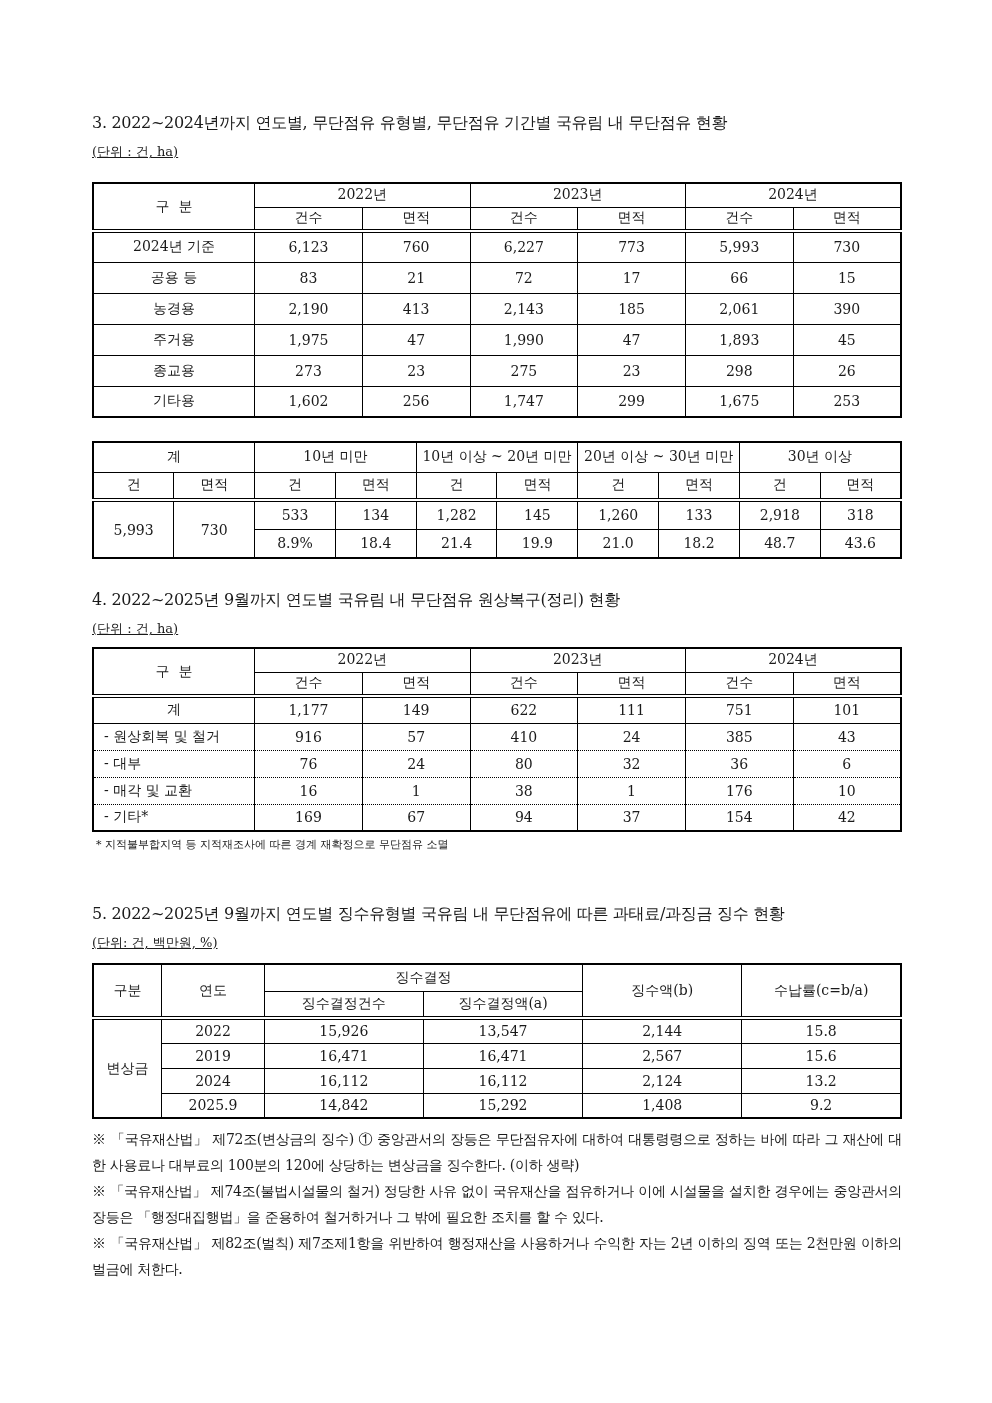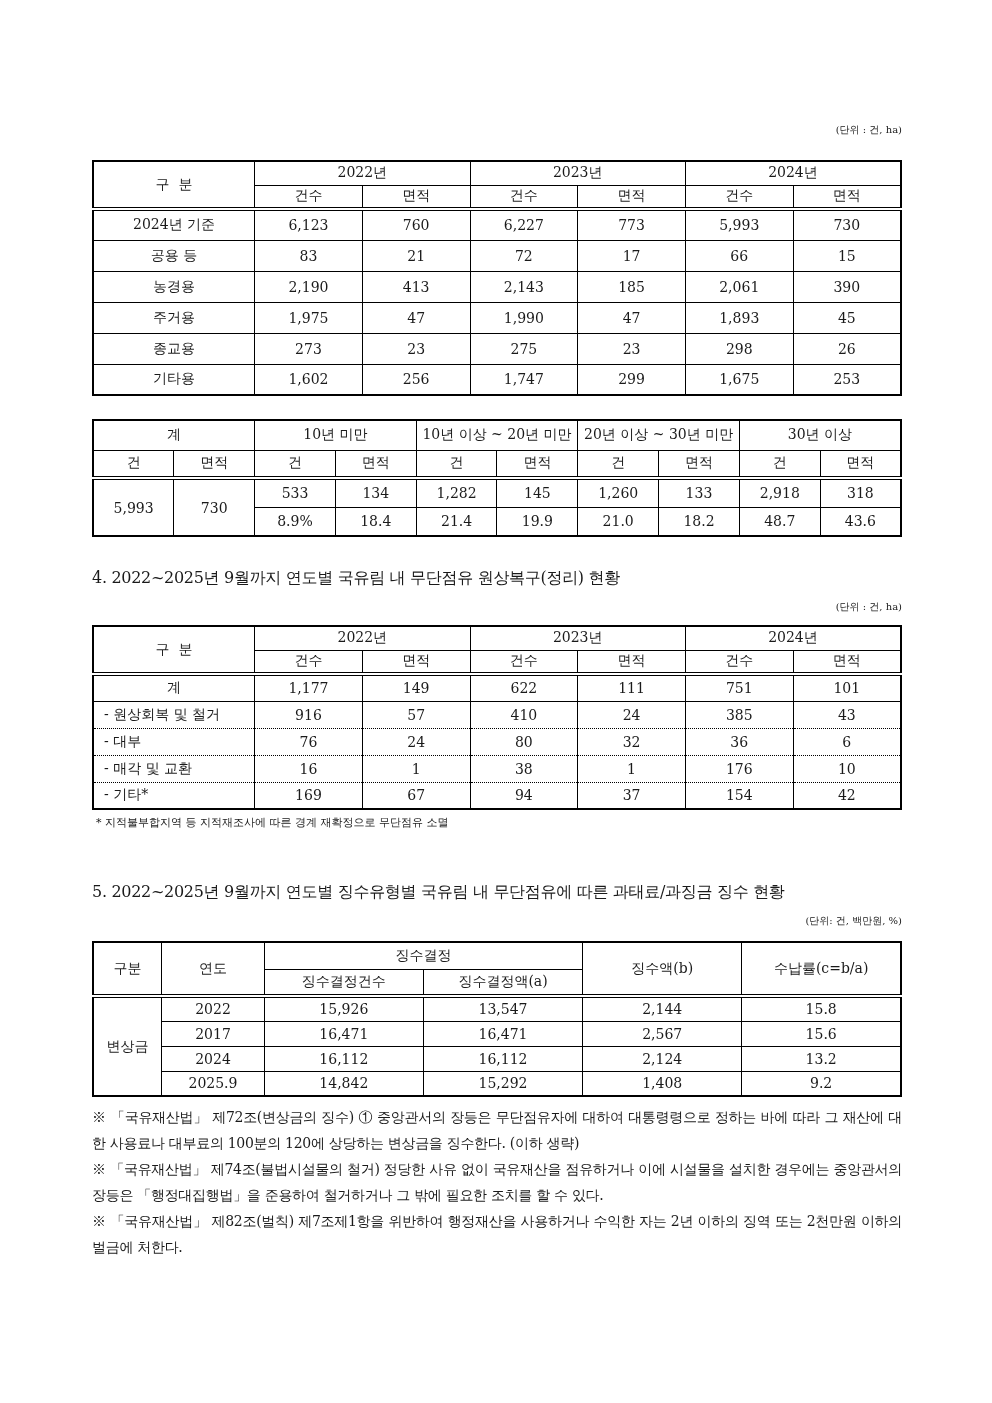--- a/index.html
+++ b/index.html
@@ -12,24 +12,24 @@
   body { width: 992px; height: 1403px; overflow: hidden; }
   .doc { width: 810px; margin-left: 92px; padding-top: 112px; }
 
   .sec-title {
     font-size: 16px;
     line-height: 22px;
     letter-spacing: -0.3px;
     white-space: nowrap;
   }
   .unit {
-    font-size: 10px;
+    font-size: 13px;
     line-height: 20px;
-    text-align: right;
     margin-top: 8px;
+    text-decoration: underline;
   }
 
   table.t {
     border-collapse: collapse;
     table-layout: fixed;
     width: 100%;
     border: 2px solid #000;
   }
   table.t th, table.t td {
     border: 1px solid #000;
@@ -86,20 +86,21 @@
     text-align: justify;
     margin: 0;
     letter-spacing: -0.3px;
   }
 </style>
 </head>
 <body>
 
 <div class="doc">
 
+  <div class="sec-title">3. 2022~2024년까지 연도별, 무단점유 유형별, 무단점유 기간별 국유림 내 무단점유 현황</div>
   <div class="unit">(단위 : 건, ha)</div>
 
   <table class="t t1">
     <colgroup>
         <col style="width:20%">
         <col style="width:13.33%">
         <col style="width:13.33%">
         <col style="width:13.33%">
         <col style="width:13.33%">
         <col style="width:13.33%">
@@ -329,21 +330,21 @@
       </tr>
       <tr class="dr">
         <td rowspan="4">변상금</td>
         <td>2022</td>
         <td>15,926</td>
         <td>13,547</td>
         <td>2,144</td>
         <td>15.8</td>
       </tr>
       <tr class="dr">
-        <td>2017</td>
+        <td>2019</td>
         <td>16,471</td>
         <td>16,471</td>
         <td>2,567</td>
         <td>15.6</td>
       </tr>
       <tr class="dr">
         <td>2024</td>
         <td>16,112</td>
         <td>16,112</td>
         <td>2,124</td>

